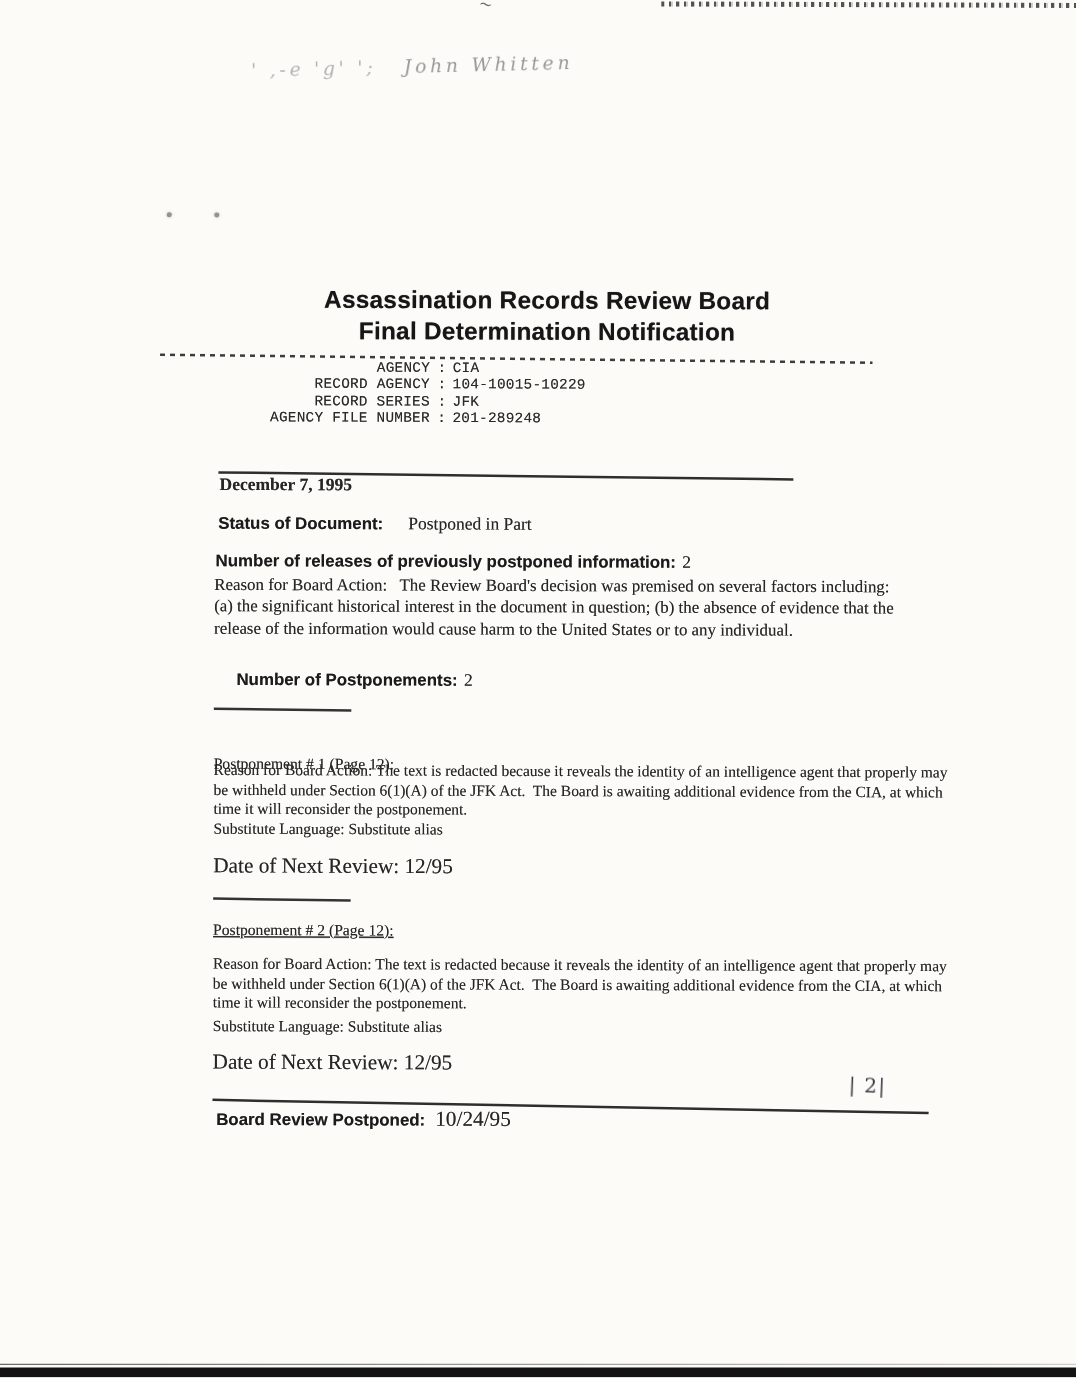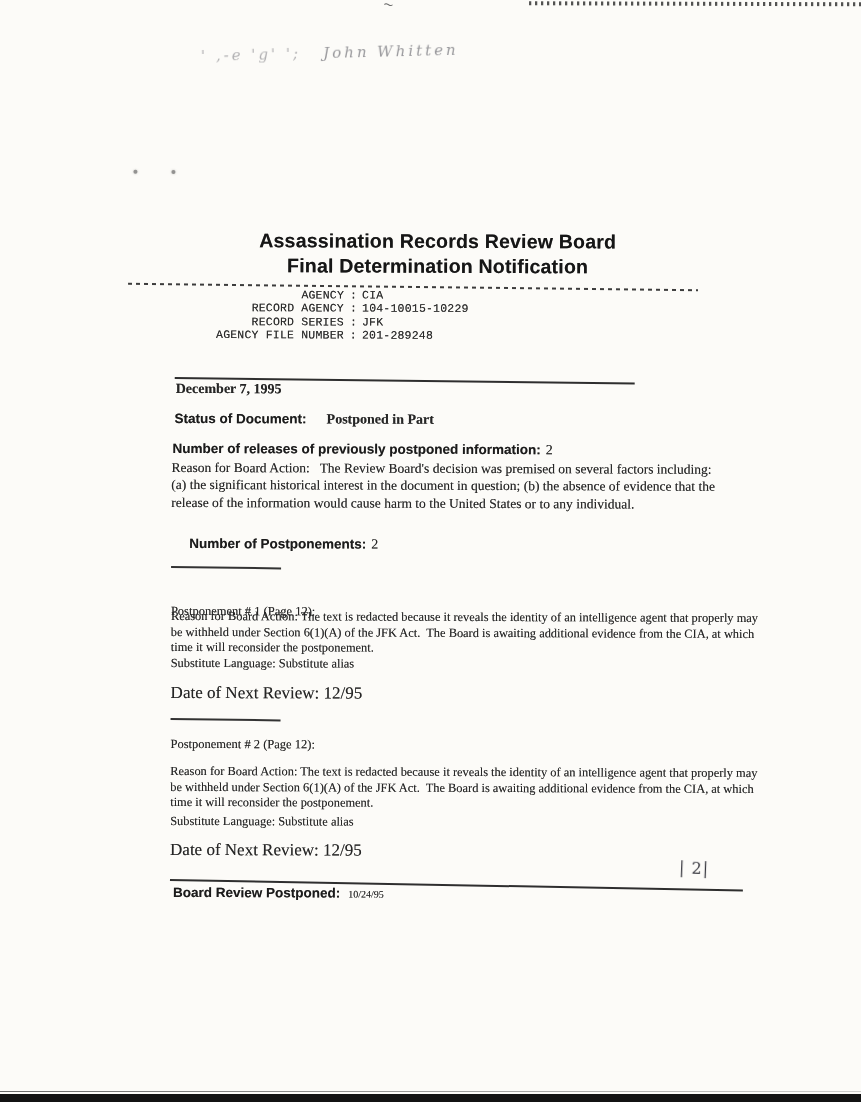--- a/index.html
+++ b/index.html
@@ -94,45 +94,45 @@
   .bold-sans{
     font-family:"Liberation Sans", sans-serif;font-weight:bold;
     color:#1b1b1b;text-shadow:0 0 .5px rgba(25,25,25,.5);
   }
   .serif-txt{
     font-family:"Liberation Serif", serif;color:#262626;
     text-shadow:0 0 .5px rgba(45,45,45,.55);
   }
   .date-line{position:absolute;left:176px;top:381px;font-size:14px;font-weight:bold;}
   .status-line{position:absolute;left:175px;top:411px;font-size:13.5px;}
-  .status-line .value{font-size:14px;margin-left:20px;font-weight:bold;}
+  .status-line .value{font-size:14px;margin-left:20px;font-weight:normal;}
   .releases-line{position:absolute;left:173px;top:441px;font-size:13.5px;}
   .inline-val{font-size:14px;margin-left:5px;}
   .summary-para{
     position:absolute;left:172px;top:459px;width:552px;
     font-size:13.5px;line-height:17.3px;white-space:pre-wrap;
   }
   .count-line{position:absolute;left:190px;top:536px;font-size:13.5px;text-align:center;}
   .post-heading{position:absolute;left:172px;font-size:12.5px;}
   .ph-1{top:604px;}
-  .ph-2{top:737px;}
+  .ph-2{top:737px;text-decoration:underline;}
   .post-reason{
     position:absolute;left:172px;width:592px;
     font-size:12.4px;line-height:15.6px;white-space:pre-wrap;
   }
   .pr-1{top:609px;}
   .pr-2{top:764px;}
   .post-sub{position:absolute;left:172px;font-size:12.4px;}
   .ps-1{top:656px;}
   .ps-2{top:814px;}
   .post-review{position:absolute;left:172px;font-size:17px;}
   .pv-1{top:683px;}
   .pv-2{top:840px;}
   .board-review{position:absolute;left:175px;top:885px;font-size:13.5px;}
-  .board-review .value{font-size:10px;margin-left:8px;font-weight:normal;}
+  .board-review .value{font-size:17px;margin-left:8px;font-weight:normal;}
 </style>
 </head>
 <body>
 
 <div class="page">
   <div class="content">
 
     <div class="top-speckle"></div>
     <div class="top-squiggle">~</div>
     <div class="dot-artifact dot-a"></div>

